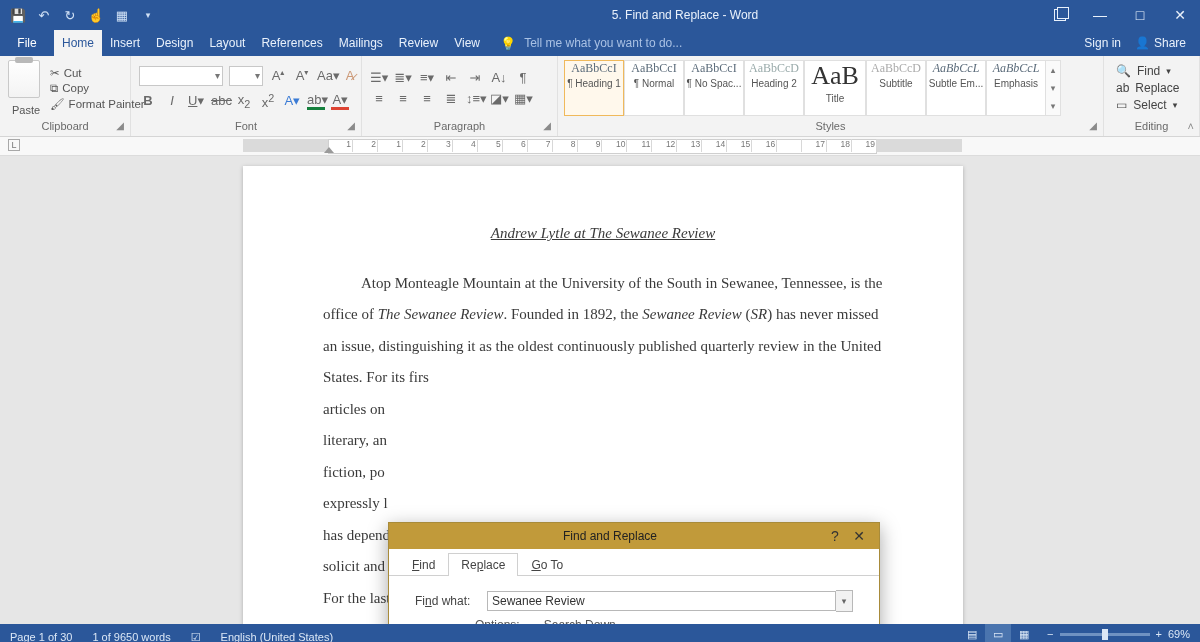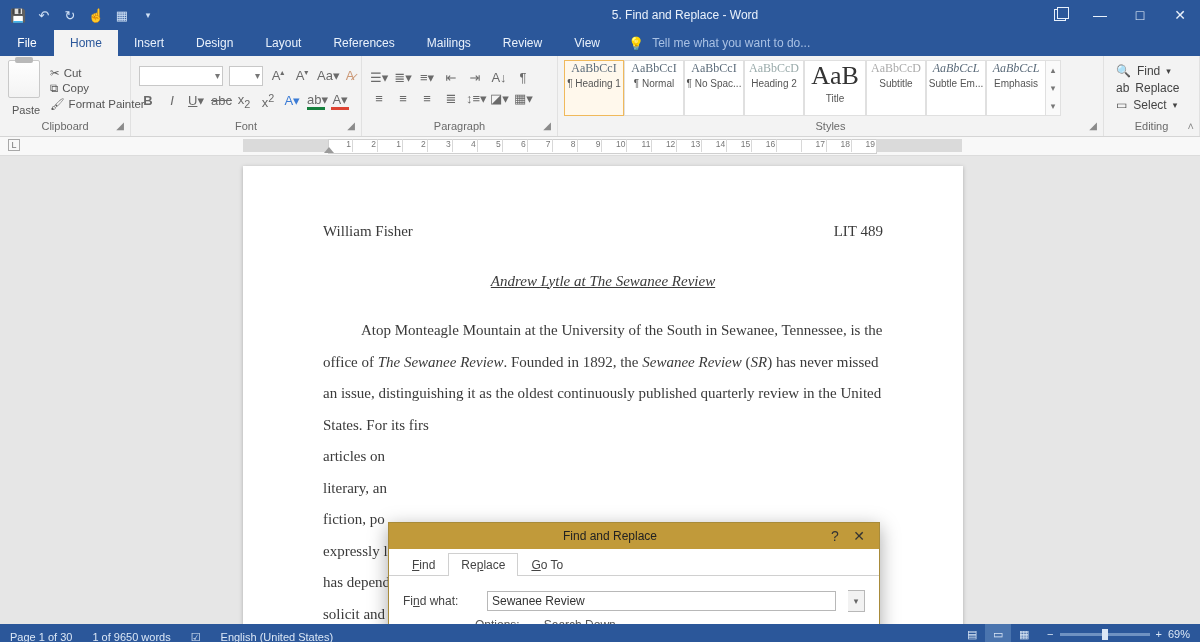--- a/index.html
+++ b/index.html
@@ -10,21 +10,21 @@
   .titlebar .qat { display:flex; align-items:center; gap:10px; padding-left:10px; width:320px; }
   .titlebar .qat .ic { width:16px; height:16px; display:flex; align-items:center; justify-content:center; color:#cfe0f5; font-size:13px; }
   .titlebar .center { flex:1; text-align:center; font-size:12px; color:#e9f1fb; }
   .titlebar .winctl { display:flex; align-items:center; height:100%; }
   .titlebar .winctl .wc { width:40px; height:100%; display:flex; align-items:center; justify-content:center; color:#e9f1fb; font-size:14px; }
   .titlebar .winctl .box5 { display:inline-block; width:10px; height:10px; border:1px solid #e9f1fb; position:relative; }
   .titlebar .winctl .box5:after{content:"";position:absolute;left:2px;top:-3px;width:10px;height:10px;border:1px solid #e9f1fb;background:#2b579a;}
   
   .tabrow { height:26px; background:#2b579a; display:flex; align-items:stretch; color:#fff; }
   .tabrow .filetab { width:54px; display:flex; align-items:center; justify-content:center; background:#2b579a; color:#fff; }
-  .tabrow .tab { padding:0 16px; display:flex; align-items:center; color:#e9f1fb; font-size:12px; }
+  .tabrow .tab { padding:0 8px; display:flex; align-items:center; color:#e9f1fb; font-size:12px; }
   .tabrow .tab.active { background:#f3f3f3; color:#2b579a; }
   .tabrow .tellme { flex:1; display:flex; align-items:center; color:#a9c1e4; gap:8px; padding-left:12px; }
   .tabrow .tellme .bulb { font-size:13px; }
   .tabrow .right { display:flex; align-items:center; gap:14px; padding:0 14px; color:#e9f1fb; }
   .tabrow .right .share{display:flex;align-items:center;gap:4px;}
   
   .ribbon { height:80px; background:#f3f3f3; border-bottom:1px solid #d5d5d5; display:flex; position:relative;}
   .rlaunch{position:absolute;right:6px;bottom:4px;color:#8a8a8a;font-size:11px;}
   .group { border-right:1px solid #e1e1e1; display:flex; flex-direction:column; }
   .group .body { flex:1; display:flex; align-items:center; padding:2px 8px; gap:6px; }
@@ -72,21 +72,21 @@
   
   .dialog{position:absolute;left:388px;top:366px;width:490px;background:#fff;border:1px solid #a88b3a;box-shadow:0 5px 18px rgba(0,0,0,.35);font-size:12px;}
   .dtitle{height:26px;background:#c19a3a;color:#222;display:flex;align-items:center;padding:0 8px;}
   .dtitle .t{flex:1;text-align:center;}
   .dtitle .b{width:24px;text-align:center;color:#333;font-size:14px;}
   .dtabs{display:flex;height:26px;align-items:flex-end;background:#fff;border-bottom:1px solid #d0d0d0;padding-left:10px;gap:0;}
   .dtab{padding:4px 12px;border:1px solid transparent;border-bottom:none;position:relative;top:1px;color:#444;}
   .dtab u{text-decoration:underline;}
   .dtab.active{border-color:#d0d0d0;background:#fff;}
   .dbody{padding:8px 14px 14px;}
-  .drow{display:flex;align-items:center;margin:6px 0;gap:12px;}
+  .drow{display:flex;align-items:center;margin:6px 12px;}
   .dlabel{width:72px;color:#444;}
   .dlabel u{text-decoration:underline;}
   .dinput{flex:1;height:18px;border:1px solid #b8b8b8;background:#fff;padding:0 4px;display:flex;align-items:center;font-size:12px;color:#333;}
   .ddrop{width:16px;height:20px;border:1px solid #b8b8b8;border-left:none;background:#f2f2f2;display:flex;align-items:center;justify-content:center;font-size:9px;color:#666;}
   .dopts{margin-left:72px;color:#555;display:flex;gap:24px;}
   
   .status{height:20px;background:#2b579a;color:#dbe7f6;display:flex;align-items:center;font-size:11px;}
   .status .seg{padding:0 10px;margin-top:6px;}
   .status .spacer{flex:1;}
   .status .vbtn{width:26px;height:20px;display:flex;align-items:center;justify-content:center;color:#dbe7f6;}
@@ -124,20 +124,27 @@
   <div class="tab">Insert</div>
   <div class="tab">Design</div>
   <div class="tab">Layout</div>
   <div class="tab">References</div>
   <div class="tab">Mailings</div>
   <div class="tab">Review</div>
   <div class="tab">View</div>
   <div class="tellme">
     <span class="bulb">💡</span>
     <span>Tell me what you want to do...</span>
+  </div>
+  <div class="right">
+    <span>Sign in</span>
+    <span class="share">
+      <span>👤</span>
+      <span>Share</span>
+    </span>
   </div>
 </div>
 
 <div class="ribbon">
   <span class="rlaunch">˄</span>
 
   <div class="group" style="width:130px;">
     <div class="body">
       <div class="col" style="align-items:center;">
         <div class="paste-ic"></div>
@@ -312,24 +319,20 @@
         <span>18</span>
         <span>19</span>
     </div>
     <div class="indent"></div>
   </div>
 </div>
 
 <div class="docarea">
   <div class="page">
     <div class="pagepad">
-      <div class="hdr">
-        <span>William Fisher</span>
-        <span>LIT 489</span>
-      </div>
       <div class="title">Andrew Lytle at The Sewanee Review</div>
       <div class="body">
         <p><span>Atop Monteagle Mountain at the University of the South in Sewanee, Tennessee, is the office of </span><span class="ital">The Sewanee Review</span><span>. Founded in 1892, the </span><span class="ital">Sewanee Review</span><span> (</span><span class="ital">SR</span><span>) has never missed an issue, distinguishing it as the oldest continuously published quarterly review in the United States. For its firs</span></p>
         <p style="text-indent:0;">articles on</p>
         <p style="text-indent:0;">literary, an</p>
         <p style="text-indent:0;">fiction, po</p>
         <p style="text-indent:0;">expressly l</p>
         <p style="text-indent:0;">has depend</p>
         <p style="text-indent:0;"><span>solicit and select the excellent writers that have graced their pages during these past decades. For the last seventy-six years, the office of the </span></p>
       </div>

